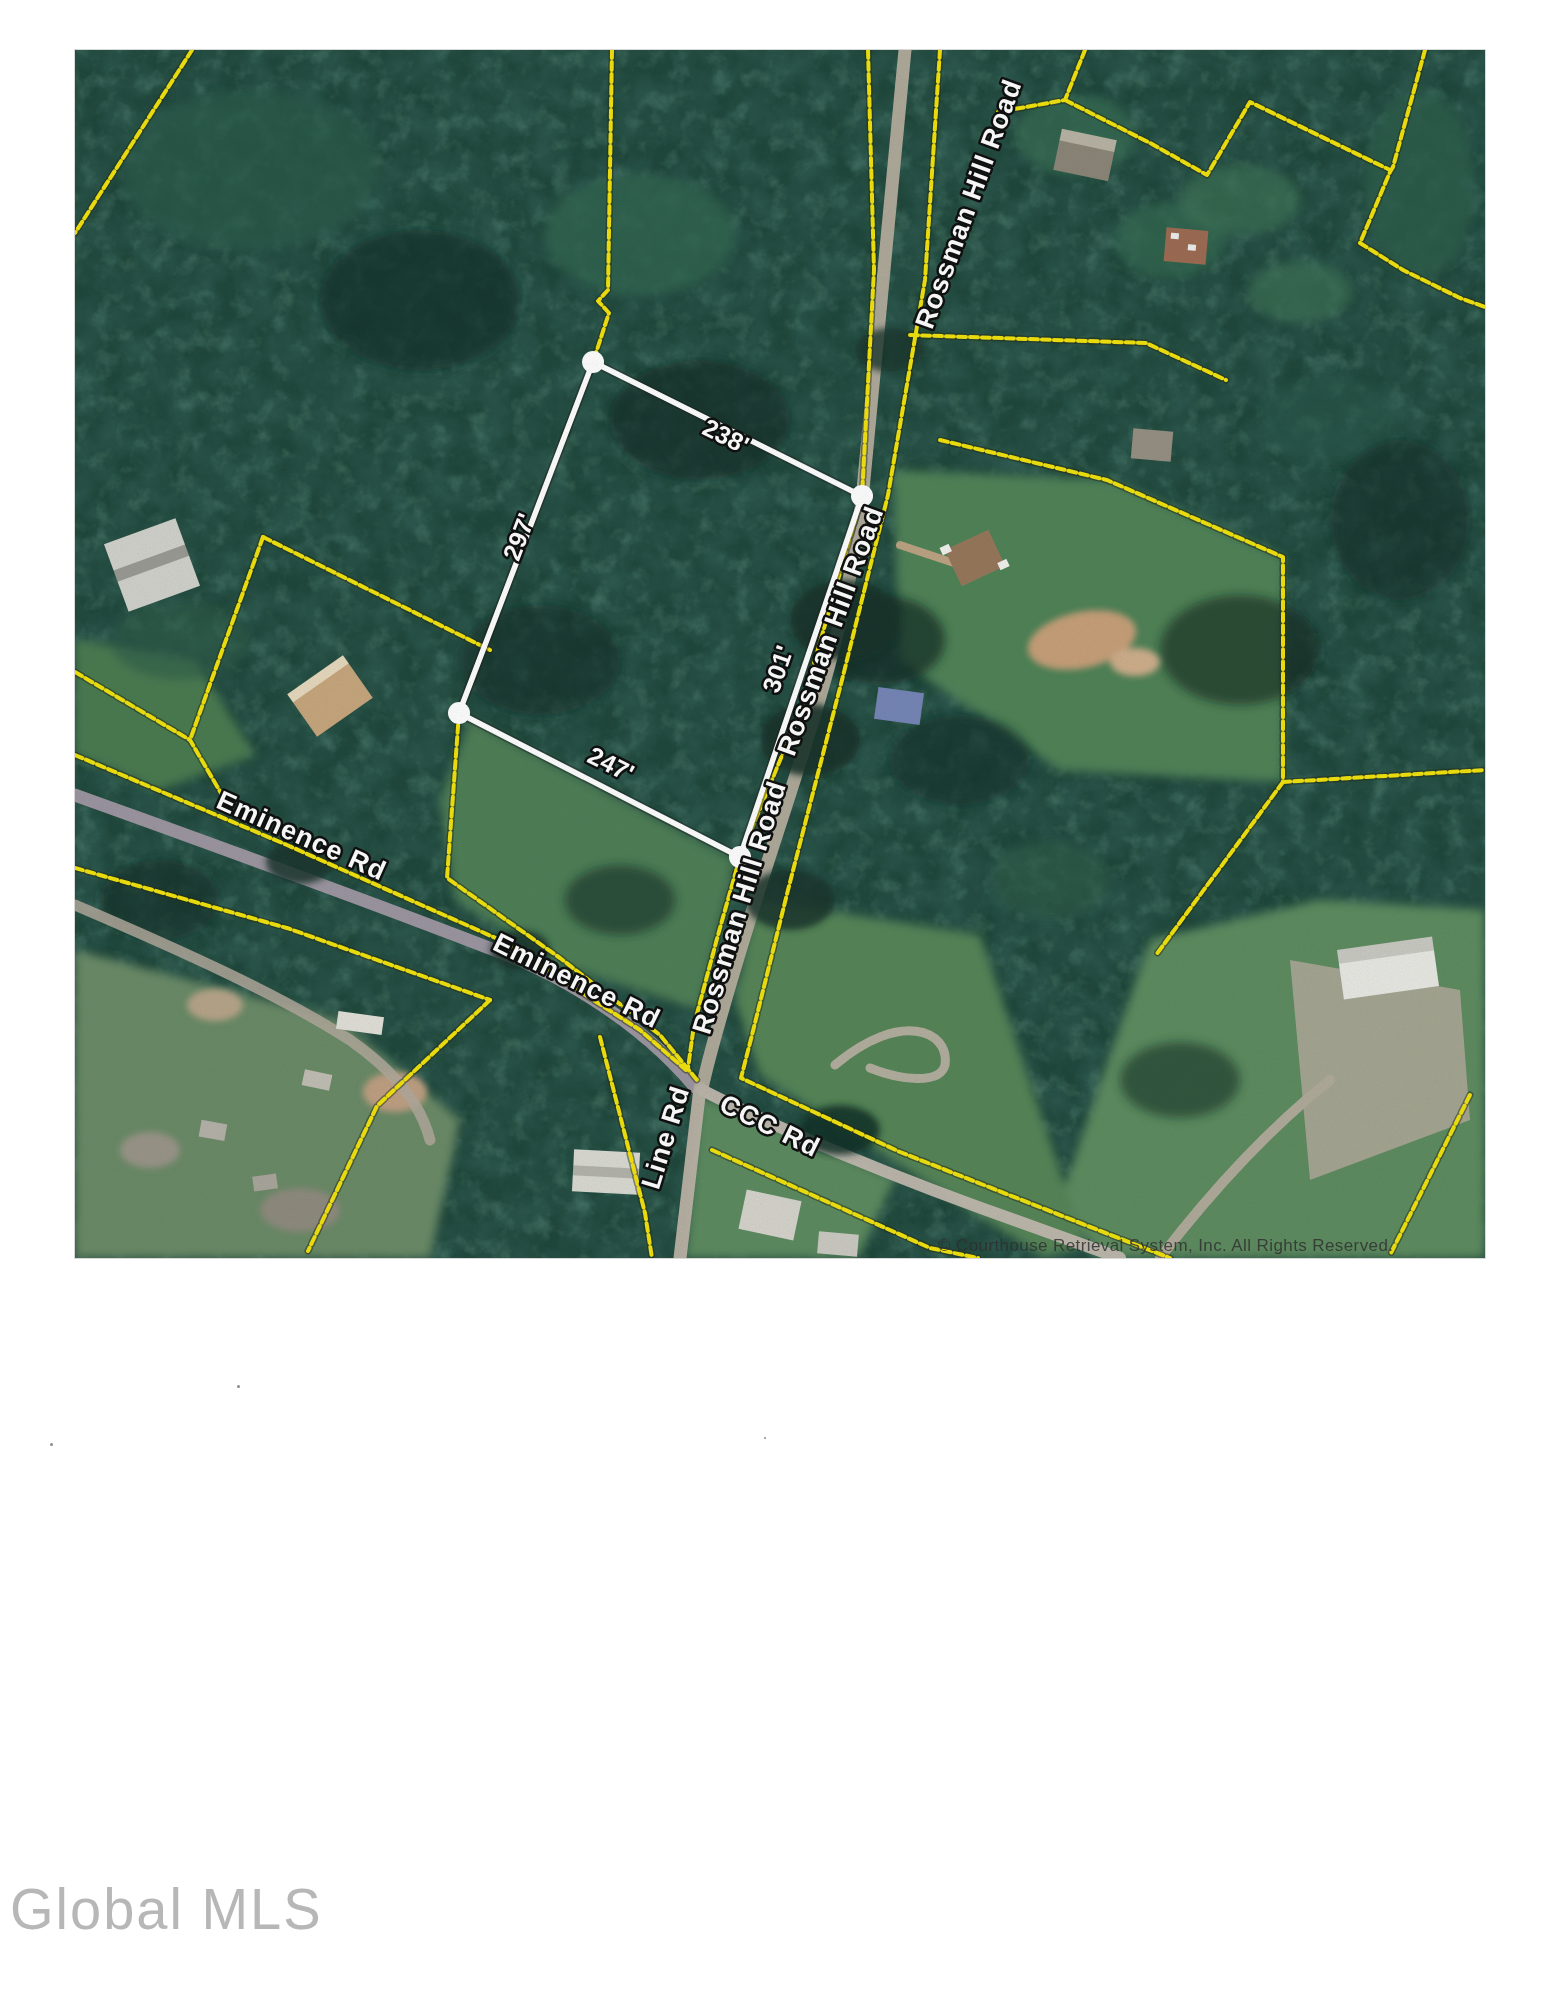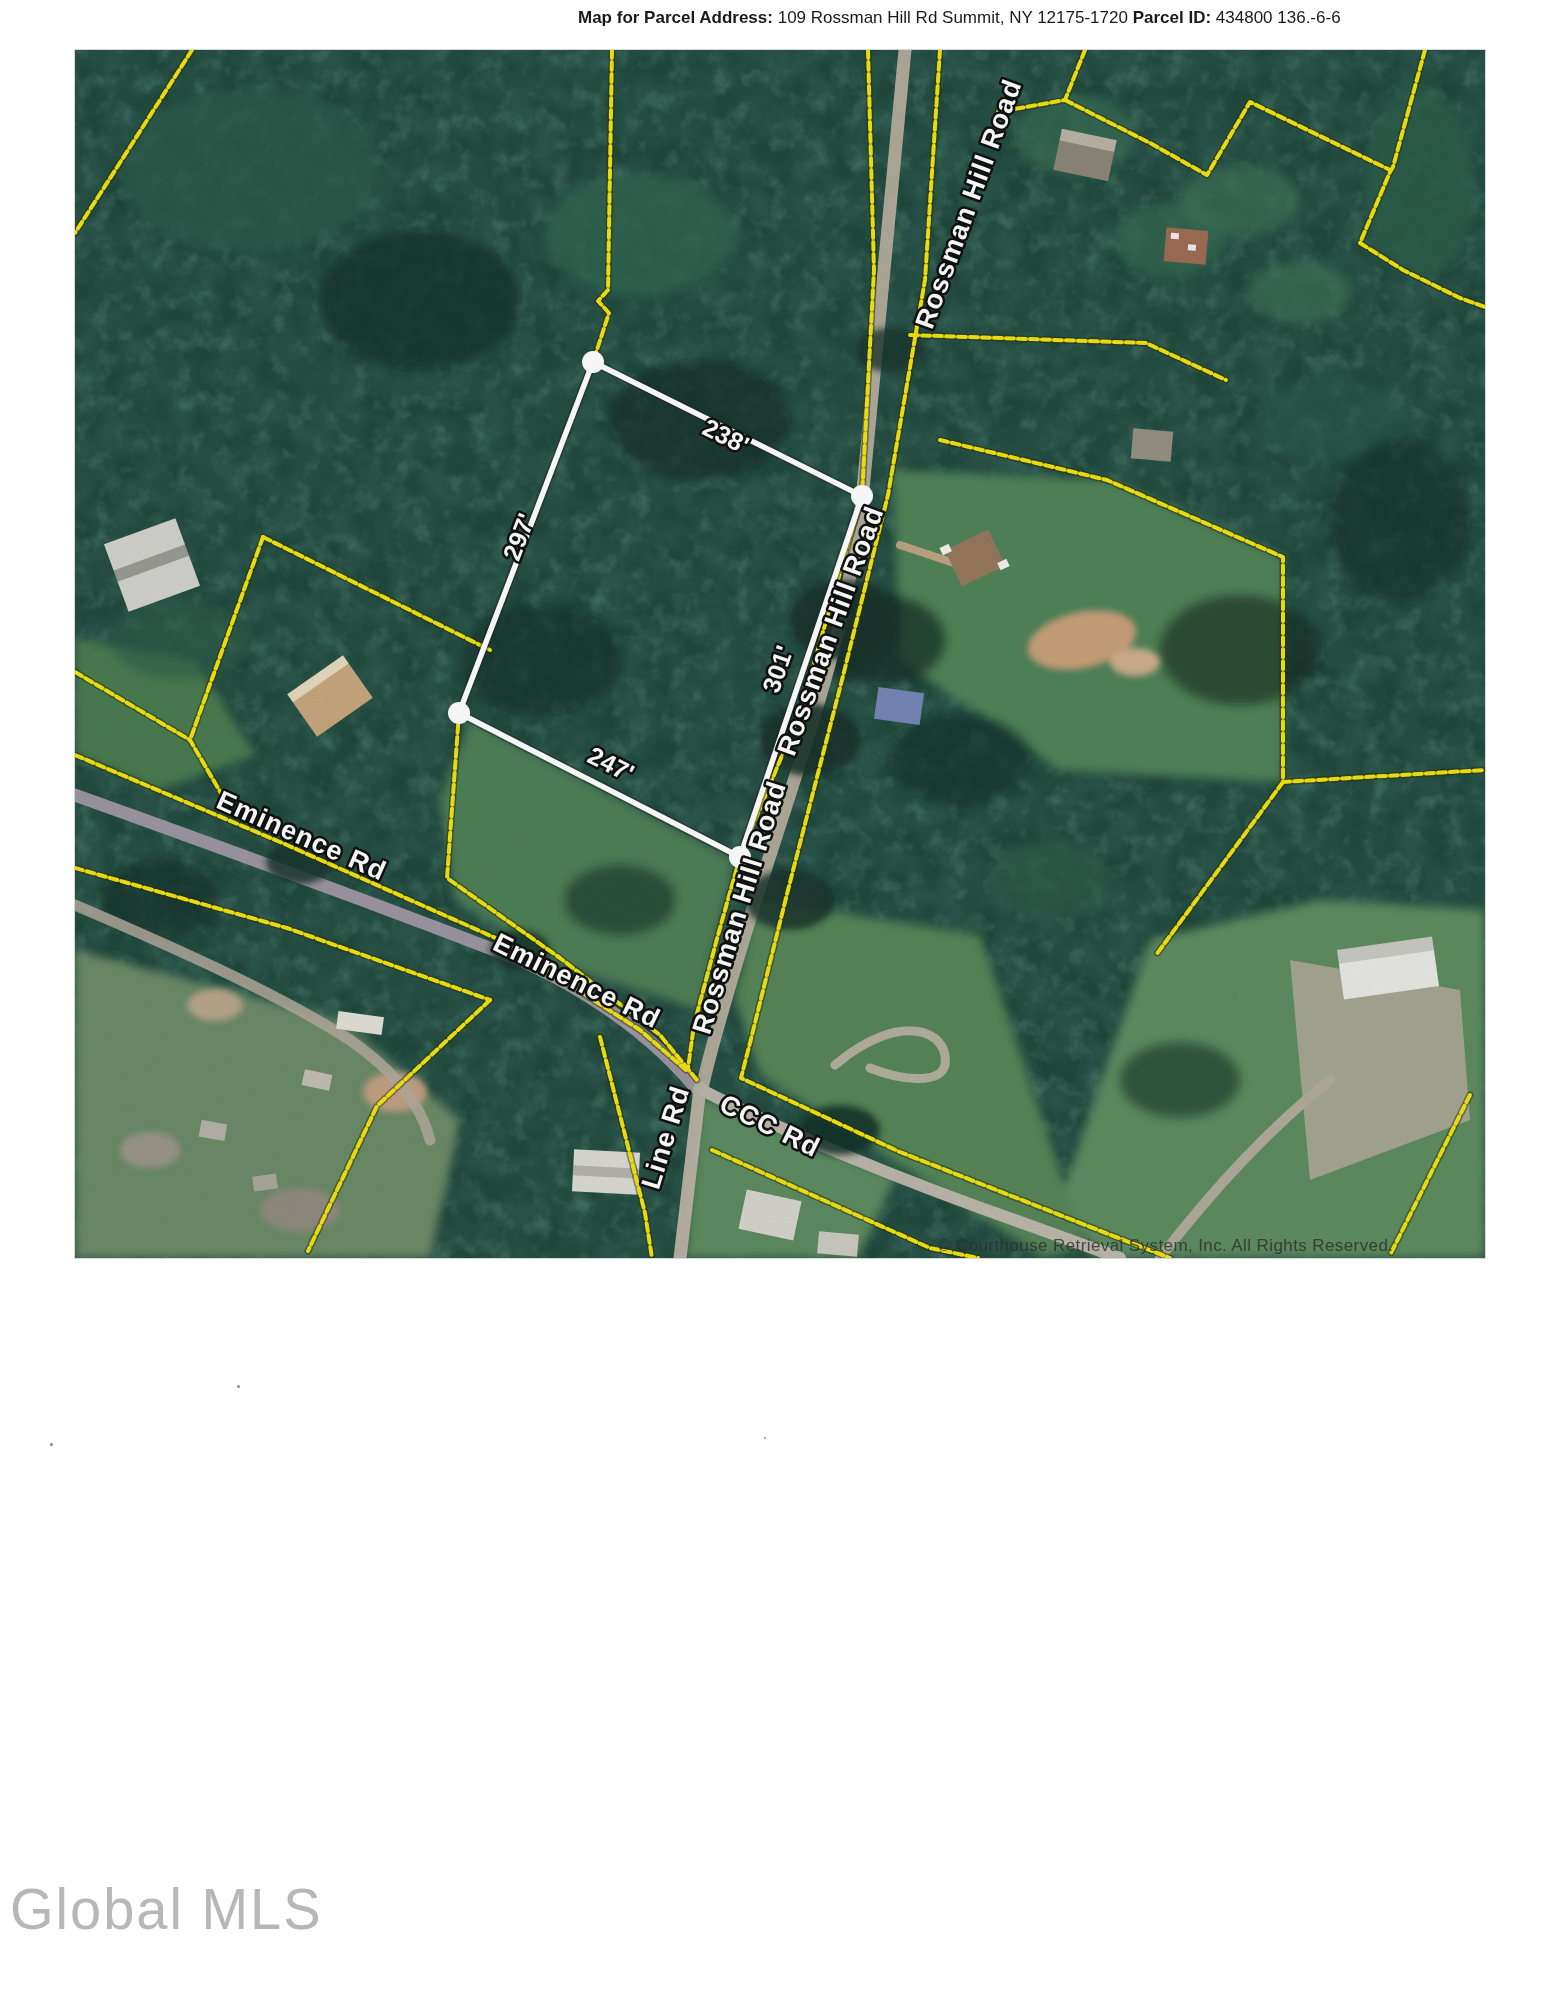--- a/index.html
+++ b/index.html
@@ -17,26 +17,20 @@
   .copyright{font-size:17px;fill:#2e2e2e;opacity:.82;letter-spacing:.4px;}
   .footer-logo{position:absolute;left:10px;top:1876px;font-size:56px;color:#b7b7b7;
                letter-spacing:2px;transform:scaleY(1.04);}
   .speck{position:absolute;border-radius:50%;background:#8a8a8a;}
 </style>
 </head>
 <body>
 
 <div class="page">
 
-  <div class="header">
-    <b>Map for Parcel Address:</b>
-    <span>109 Rossman Hill Rd Summit, NY 12175-1720</span>
-    <b>Parcel ID:</b>
-    <span>434800 136.-6-6</span>
-  </div>
 
   <div class="map-frame">
   <svg width="1410" height="1208" viewBox="0 0 1410 1208" xmlns="http://www.w3.org/2000/svg">
     <defs>
       <filter id="blotchD" x="0%" y="0%" width="100%" height="100%">
         <feTurbulence type="fractalNoise" baseFrequency="0.035" numOctaves="5" seed="11" stitchTiles="stitch"></feTurbulence>
         <feColorMatrix type="matrix" values="0 0 0 0 0.03  0 0 0 0 0.11  0 0 0 0 0.09  0 0 0 1.4 -0.35"></feColorMatrix>
       </filter>
       <filter id="blotchL" x="0%" y="0%" width="100%" height="100%">
         <feTurbulence type="fractalNoise" baseFrequency="0.05" numOctaves="4" seed="29" stitchTiles="stitch"></feTurbulence>

